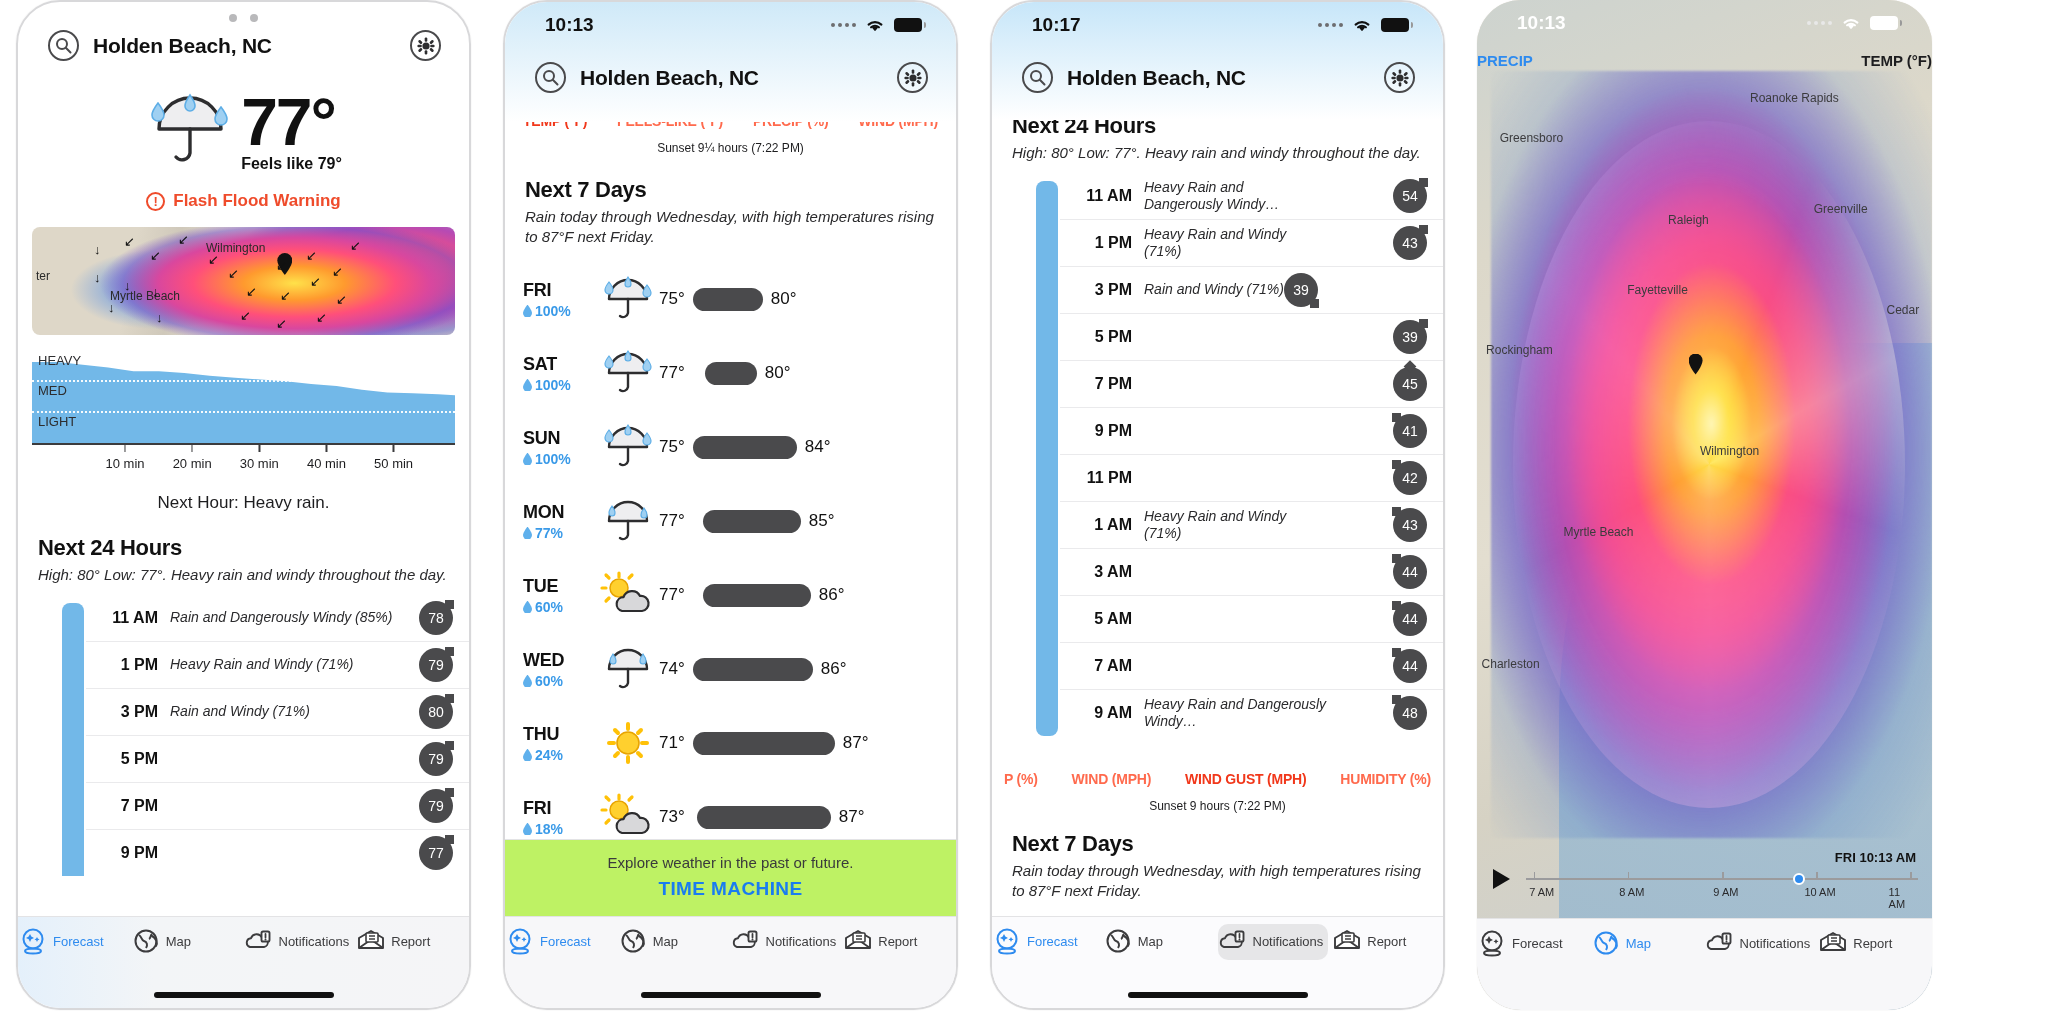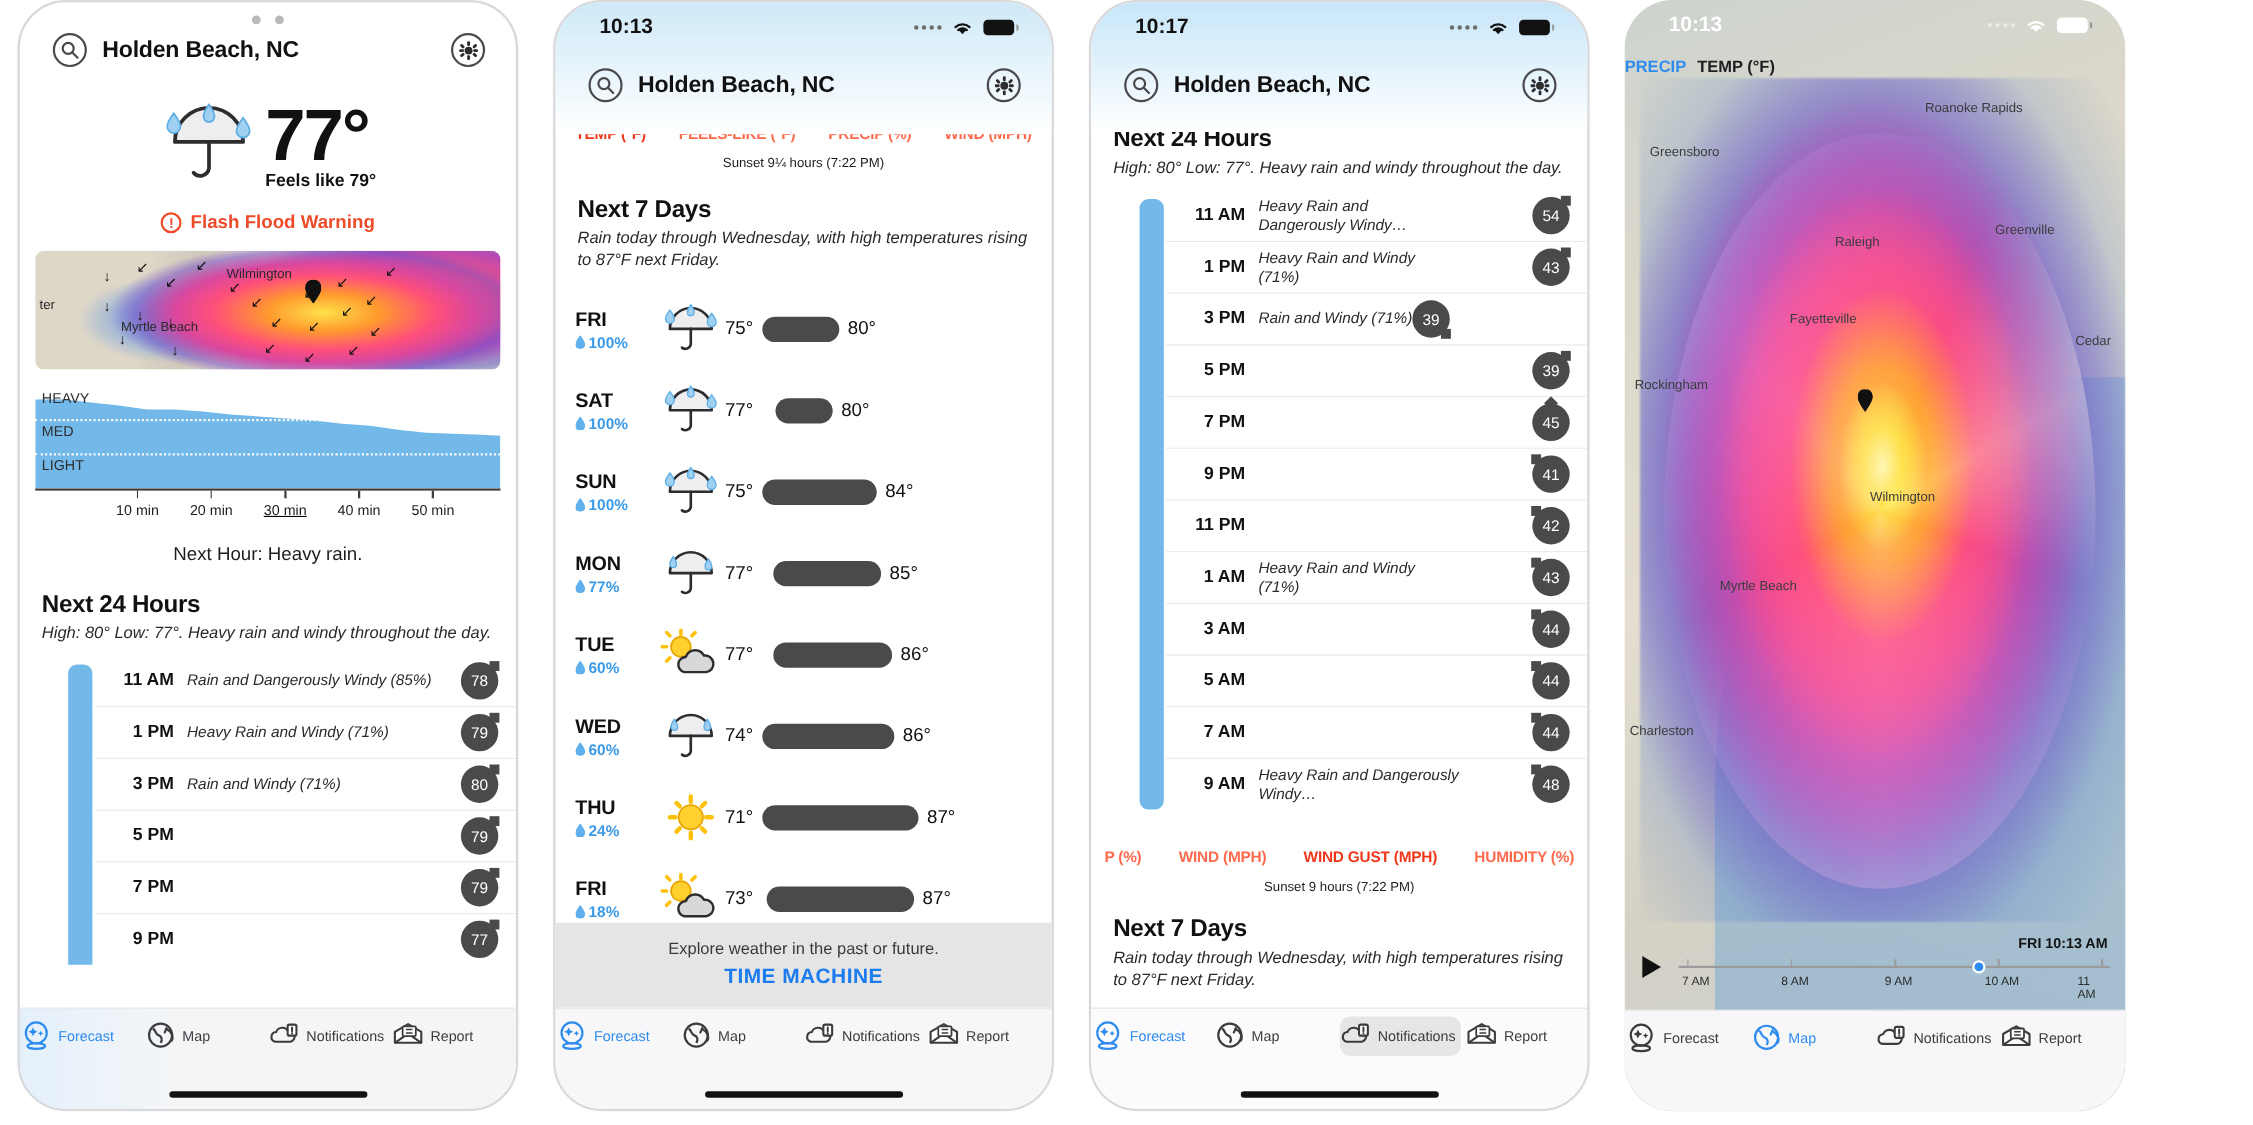--- a/index.html
+++ b/index.html
@@ -194,21 +194,21 @@
   .d-pop { font-size:14px; font-weight:bold; color:#3a9ae8; display:flex; align-items:center; gap:3px; margin-top:2px; }
   .drop { width:9px; height:12px; background:#5fb0ec;
     clip-path: path("M4.5 0 C4.5 0 9 6 9 8.5 A4.5 4.5 0 1 1 0 8.5 C0 6 4.5 0 4.5 0 Z"); }
   .d-ico { width:62px; flex:0 0 62px; display:flex; justify-content:center; }
   .d-bar { flex:1; display:flex; align-items:center; gap:8px; }
   .d-lo, .d-hi { font-size:17px; color:#111; }
   .bar { height:23px; border-radius:12px; background:#4a4a4c; }
 
   
   .timemachine {
-    background:#e5e5e5; border-top:1px solid #e3e3e5;
+    background:#bef264; border-top:1px solid #e3e3e5;
     text-align:center; padding:14px 0 16px;
   }
   .tm-1 { font-size:15px; color:#3a3a3c; }
   .tm-2 { font-size:19px; font-weight:bold; color:#1a7cf0; padding-top:7px; letter-spacing:.4px; }
 
   
   .map4 { position:absolute; inset:0; background:#ded7c8; }
   .map4 .bgland {
     position:absolute; inset:0;
     background:
@@ -242,21 +242,21 @@
     mix-blend-mode:screen;
   }
   .map4 .mlabel { position:absolute; font-size:12px; color:#3b3b3d; }
   .map4 .mpin {
     position:absolute; width:14px; height:21px; left:46.5%; top:35%;
     background:#111;
     clip-path: path("M7 21 C7 21 14 12 14 7 A7 7 0 1 0 0 7 C0 12 7 21 7 21 Z");
   }
   .map4-top {
     position:absolute; top:52px; left:0; right:0;
-    display:flex; justify-content:flex-start; gap:10px;
+    display:flex; justify-content:space-between; gap:10px;
     font-size:15px; font-weight:bold; z-index:4;
   }
   .map4-top .mt { color:#1d1d1f; }
   .map4-top .mt.act { color:#2e8bef; }
   .map4-time {
     position:absolute; left:0; right:0; bottom:95px; height:72px; z-index:4;
     display:flex; align-items:center; padding:0 14px 0 16px;
   }
   .play { width:0;height:0;border-left:17px solid #111;border-top:10px solid transparent;border-bottom:10px solid transparent; flex:0 0 17px; }
   .tl { flex:1; margin-left:16px; position:relative; height:58px; }
@@ -364,21 +364,21 @@
           <div class="fill"></div>
           <div class="gl" style="top:31%;"></div>
           <div class="gl" style="top:65%;"></div>
           <span class="ylab" style="top:2px;">HEAVY</span>
           <span class="ylab" style="top:35%;">MED</span>
           <span class="ylab" style="top:69%;">LIGHT</span>
         </div>
         <div class="ticks">
           <span class="t" style="left:20%;"><i></i><span>10 min</span></span>
           <span class="t" style="left:37%;"><i></i><span>20 min</span></span>
-          <span class="t" style="left:54%;text-decoration:underline;"><i></i><span>30 min</span></span>
+          <span class="t" style="left:54%;"><i></i><span>30 min</span></span>
           <span class="t" style="left:71%;"><i></i><span>40 min</span></span>
           <span class="t" style="left:88%;"><i></i><span>50 min</span></span>
         </div>
         <div class="nexthour">Next Hour: Heavy rain.</div>
       </div>
 
       <div class="sec-title">Next 24 Hours</div>
       <div class="sec-sub">High: 80° Low: 77°. Heavy rain and windy throughout the day.</div>
 
       <div class="hourly">

